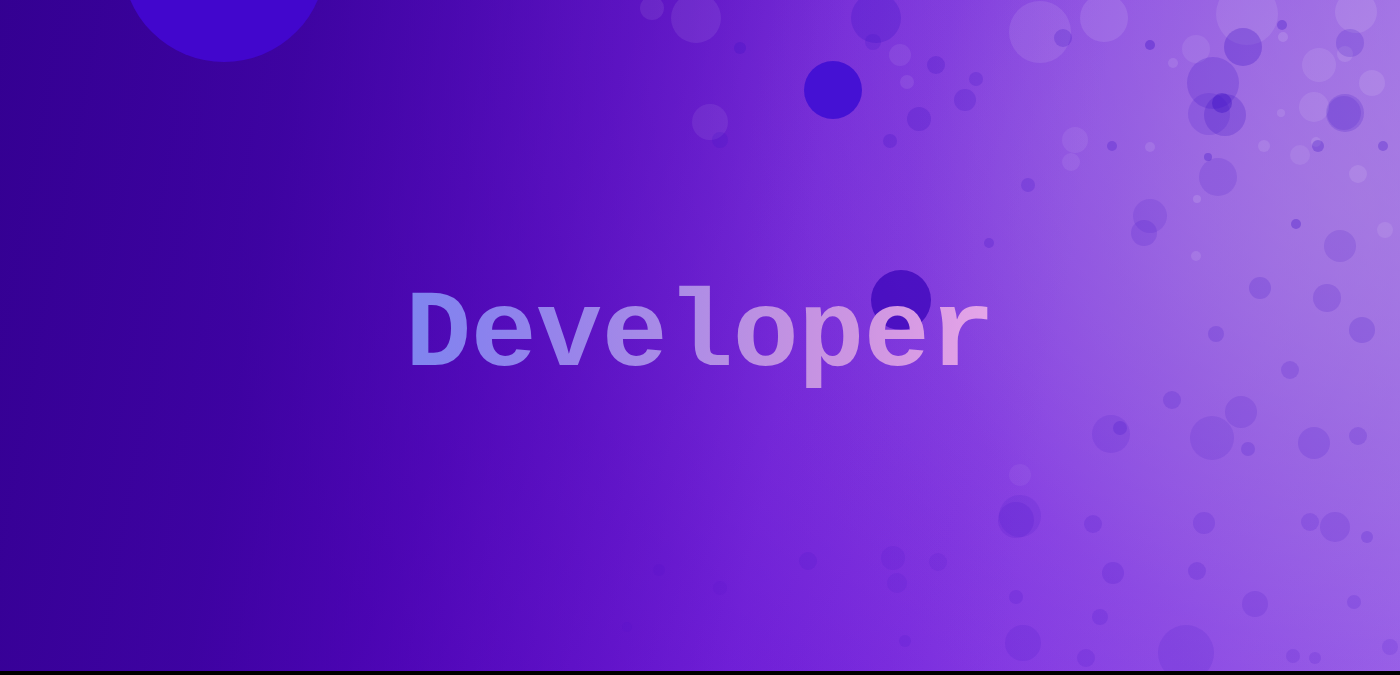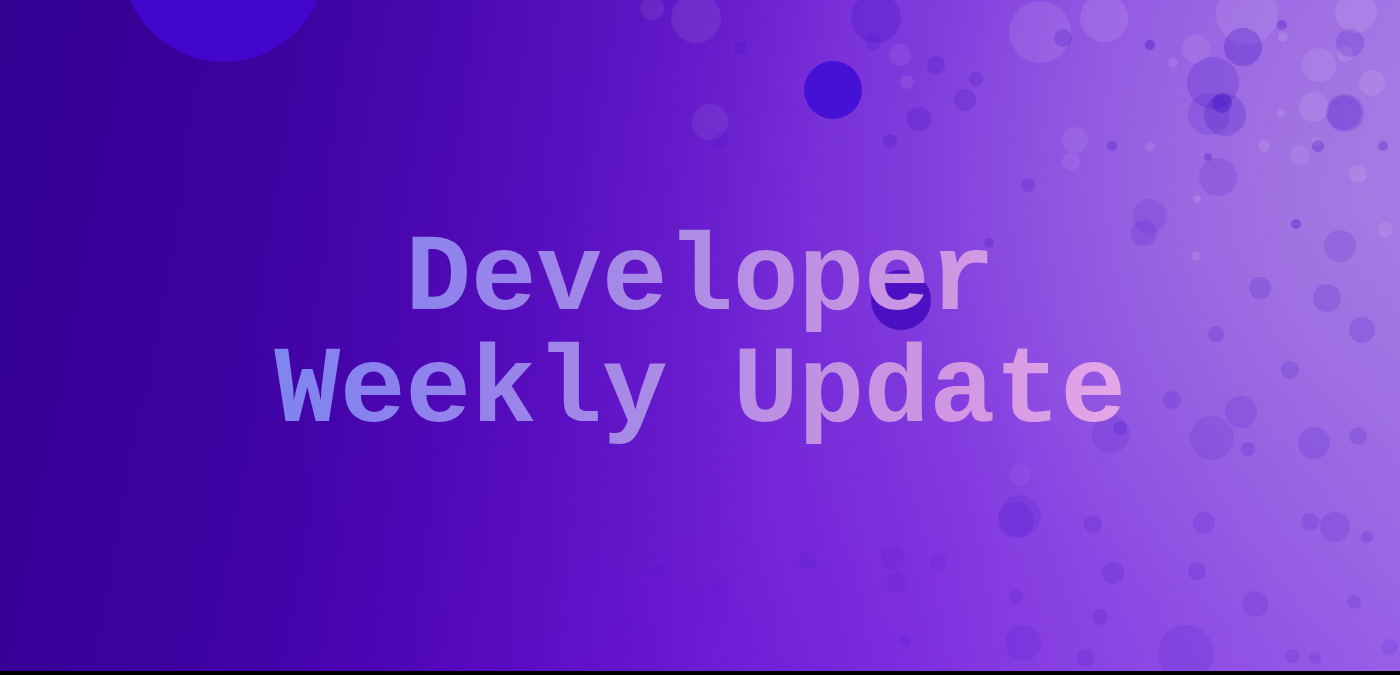--- a/index.html
+++ b/index.html
@@ -226,17 +226,16 @@
       <span style="left: 899px; top: 635px; width: 12px; height: 12px; background: rgb(61, 15, 198); opacity: 0.12;"></span>
       <span style="left: 653px; top: 564px; width: 12px; height: 12px; background: rgb(61, 15, 198); opacity: 0.09;"></span>
       <span style="left: 713px; top: 581px; width: 14px; height: 14px; background: rgb(61, 15, 198); opacity: 0.09;"></span>
       <span style="left: 622px; top: 622px; width: 10px; height: 10px; background: rgb(61, 15, 198); opacity: 0.08;"></span>
       <span style="left: 712px; top: 132px; width: 16px; height: 16px; background: rgb(61, 15, 198); opacity: 0.18;"></span>
     </div>
 
   <div class="content">
     <h1 class="headline">
       <span class="line">Developer</span>
-      <span class="line">Weekly Update</span>
     </h1>
   </div>
 
 </div>
 
 </body></html>

